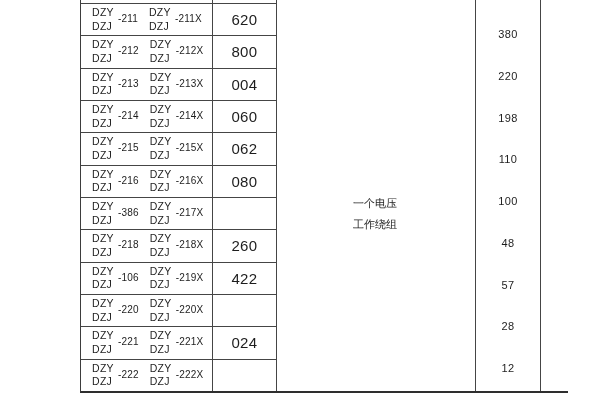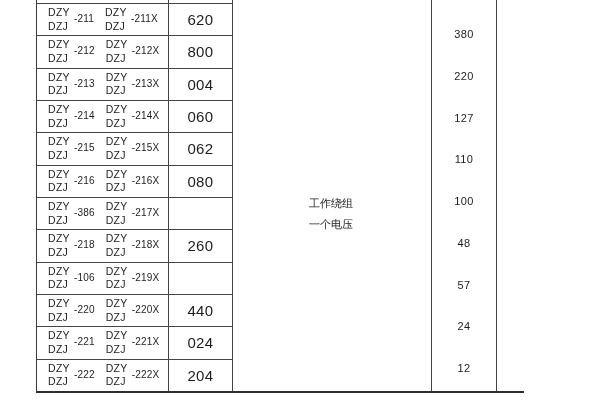--- a/index.html
+++ b/index.html
@@ -1,18 +1,18 @@
 <!DOCTYPE html>
 <html><head>
 <meta charset="utf-8">
 <style>
   html,body{margin:0;padding:0;background:#ffffff;}
   .page{
     position:relative;width:524px;height:400px;background:#ffffff;overflow:hidden;
-    font-family:"Liberation Sans","DejaVu Sans",sans-serif;color:#1d1d1d;
+    font-family:"Liberation Sans","DejaVu Sans",sans-serif;color:#1d1d1d;margin-left:44px;
     -webkit-font-smoothing:antialiased;
   }
   .table{
     position:absolute;left:36px;top:0;width:527px;height:393px;display:flex;
     box-sizing:border-box;
     border-left:1.4px solid #3d3d3d;
     border-bottom:2px solid #2e2e2e;
     border-right:2px solid #8e8e8e;
   }
   .col{height:100%;box-sizing:border-box;}
@@ -225,40 +225,40 @@
         <span class="suffix">-106</span>
       </div>
       <div class="model-group">
         <div class="stack">
           <span>DZY</span>
           <span>DZJ</span>
         </div>
         <span class="suffix">-219X</span>
       </div>
     </div>
+    <div class="code-cell">422</div>
   </div>
 
   <div class="trow">
     <div class="model-cell">
       <div class="model-group">
         <div class="stack">
           <span>DZY</span>
           <span>DZJ</span>
         </div>
         <span class="suffix">-220</span>
       </div>
       <div class="model-group">
         <div class="stack">
           <span>DZY</span>
           <span>DZJ</span>
         </div>
         <span class="suffix">-220X</span>
       </div>
     </div>
-    <div class="code-cell">440</div>
   </div>
 
   <div class="trow">
     <div class="model-cell">
       <div class="model-group">
         <div class="stack">
           <span>DZY</span>
           <span>DZJ</span>
         </div>
         <span class="suffix">-221</span>
@@ -284,37 +284,36 @@
         <span class="suffix">-222</span>
       </div>
       <div class="model-group">
         <div class="stack">
           <span>DZY</span>
           <span>DZJ</span>
         </div>
         <span class="suffix">-222X</span>
       </div>
     </div>
-    <div class="code-cell">204</div>
   </div>
 </div>
     </div>
 
     <div class="col col-desc">
+      <div class="desc-line">一个电压</div>
       <div class="desc-line">工作绕组</div>
-      <div class="desc-line">一个电压</div>
     </div>
 
     <div class="col col-volt" id="volt-col">
         <div class="volt">380</div>
         <div class="volt">220</div>
-        <div class="volt">127</div>
+        <div class="volt">198</div>
         <div class="volt">110</div>
         <div class="volt">100</div>
         <div class="volt">48</div>
         <div class="volt">57</div>
-        <div class="volt">24</div>
+        <div class="volt">28</div>
         <div class="volt">12</div>
       </div>
 
     <div class="col col-empty"></div>
   </div>
 </div>
 
 </body></html>

